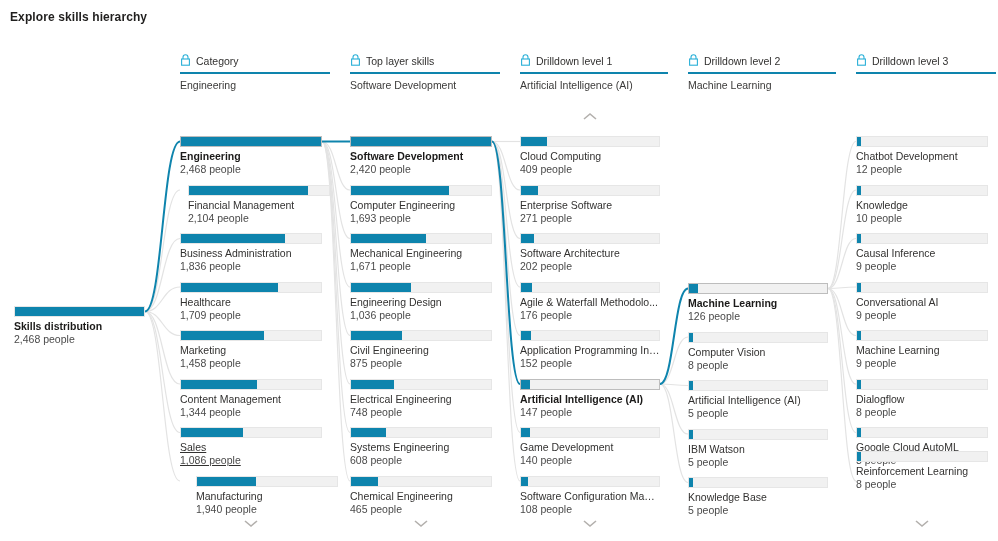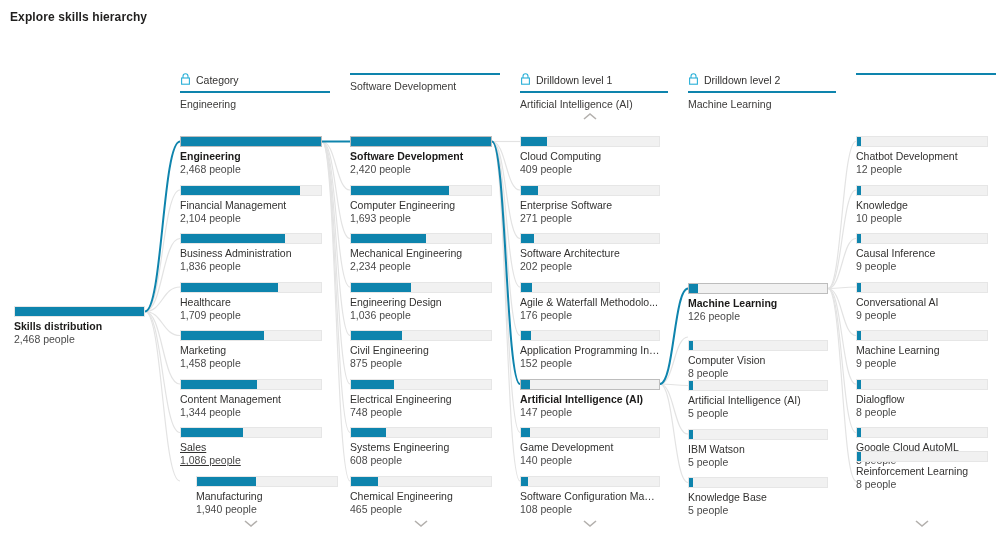--- a/index.html
+++ b/index.html
@@ -23,21 +23,21 @@
   
   .root-node{position:absolute;left:14px;top:306px;width:131px;}
   .bar-track{position:relative;height:11px;background:#f1f1f1;border:1px solid #e6e6e6;box-sizing:border-box;}
   .bar-fill{position:absolute;left:0;top:0;bottom:0;background:#0e84ad;}
   .node-name{font-size:10.5px;line-height:13px;margin-top:3px;color:#323130;white-space:nowrap;overflow:hidden;text-overflow:ellipsis;}
   .node-count{font-size:10.5px;line-height:13px;color:#4a4a4a;white-space:nowrap;}
   .node-name.sel{font-weight:bold;color:#1b1a19;}
 
   
   .column{position:absolute;top:0;}
-  .col-head{position:absolute;top:71px;left:0;}
+  .col-head{position:absolute;top:52px;left:0;}
   .col-head .lockrow{display:flex;align-items:center;gap:5px;}
   .lock-ico{width:11px;height:12px;flex:none;}
   .col-label{font-size:10.5px;color:#323130;white-space:nowrap;}
   .col-underline{margin-top:2px;height:1.5px;background:#0e84ad;}
   .col-value{margin-top:5px;font-size:10.5px;color:#3b3a39;white-space:nowrap;}
   .item{position:absolute;left:0;}
   .chev{position:absolute;width:18px;height:10px;}
   .chev svg{display:block;}
 </style>
 </head>
@@ -106,21 +106,21 @@
         <div class="col-underline" style="width: 150px;"></div>
         <div class="col-value">Engineering</div>
       </div>
       <div class="item" style="top: 136px; width: 142px;">
         <div class="bar-track" style="border-color: rgb(189, 189, 189);">
           <div class="bar-fill" style="width:100%"></div>
         </div>
         <div class="node-name sel">Engineering</div>
         <div class="node-count">2,468 people</div>
       </div>
-      <div class="item" style="top: 184.5px; width: 142px;">
+      <div class="item" style="top: 184.5px; width: 142px; margin-left: 8px;">
         <div class="bar-track">
           <div class="bar-fill" style="width:85.3%"></div>
         </div>
         <div class="node-name">Financial Management</div>
         <div class="node-count">2,104 people</div>
       </div>
       <div class="item" style="top: 233px; width: 142px;">
         <div class="bar-track">
           <div class="bar-fill" style="width:74.4%"></div>
         </div>
@@ -163,20 +163,27 @@
         <div class="node-count">1,940 people</div>
       </div>
       <div class="chev" style="left: 62px; top: 518px;">
         <svg width="18" height="10" viewBox="0 0 18 10">
           <path d="M3 3 L9 8 L15 3" fill="none" stroke="#b3b0ad" stroke-width="1.6"></path>
         </svg>
       </div>
     </div>
     <div class="column" style="left: 350px;">
       <div class="col-head" style="width: 142px;">
+        <div class="lockrow">
+          <span><svg class="lock-ico" viewBox="0 0 11 12" xmlns="http://www.w3.org/2000/svg">
+              <path d="M3 5V3.3A2.5 2.5 0 0 1 8 3.3V5" fill="none" stroke="#2ab0d8" stroke-width="1.1"></path>
+              <rect x="1.6" y="5" width="7.8" height="6.2" fill="none" stroke="#2ab0d8" stroke-width="1.1"></rect>
+            </svg></span>
+          <span class="col-label">Top layer skills</span>
+        </div>
         <div class="col-underline" style="width: 150px;"></div>
         <div class="col-value">Software Development</div>
       </div>
       <div class="item" style="top: 136px; width: 142px;">
         <div class="bar-track" style="border-color: rgb(189, 189, 189);">
           <div class="bar-fill" style="width:100%"></div>
         </div>
         <div class="node-name sel">Software Development</div>
         <div class="node-count">2,420 people</div>
       </div>
@@ -185,21 +192,21 @@
           <div class="bar-fill" style="width:69.9%"></div>
         </div>
         <div class="node-name">Computer Engineering</div>
         <div class="node-count">1,693 people</div>
       </div>
       <div class="item" style="top: 233px; width: 142px;">
         <div class="bar-track">
           <div class="bar-fill" style="width:53.6%"></div>
         </div>
         <div class="node-name">Mechanical Engineering</div>
-        <div class="node-count">2,234 people</div>
+        <div class="node-count">1,671 people</div>
       </div>
       <div class="item" style="top: 281.5px; width: 142px;">
         <div class="bar-track">
           <div class="bar-fill" style="width:42.8%"></div>
         </div>
         <div class="node-name">Engineering Design</div>
         <div class="node-count">1,036 people</div>
       </div>
       <div class="item" style="top: 330px; width: 142px;">
         <div class="bar-track">
@@ -326,21 +333,21 @@
         <div class="col-underline" style="width: 148px;"></div>
         <div class="col-value">Machine Learning</div>
       </div>
       <div class="item" style="top: 283px; width: 140px;">
         <div class="bar-track" style="border-color: rgb(189, 189, 189);">
           <div class="bar-fill" style="width:6.5%"></div>
         </div>
         <div class="node-name sel">Machine Learning</div>
         <div class="node-count">126 people</div>
       </div>
-      <div class="item" style="top: 331.5px; width: 140px; margin-top: 8px;">
+      <div class="item" style="top: 331.5px; width: 140px;">
         <div class="bar-track">
           <div class="bar-fill" style="width:3.2%"></div>
         </div>
         <div class="node-name">Computer Vision</div>
         <div class="node-count">8 people</div>
       </div>
       <div class="item" style="top: 380px; width: 140px;">
         <div class="bar-track">
           <div class="bar-fill" style="width:3.2%"></div>
         </div>
@@ -357,20 +364,27 @@
       <div class="item" style="top: 477px; width: 140px;">
         <div class="bar-track">
           <div class="bar-fill" style="width:3.2%"></div>
         </div>
         <div class="node-name">Knowledge Base</div>
         <div class="node-count">5 people</div>
       </div>
     </div>
     <div class="column" style="left: 856px;">
       <div class="col-head" style="width: 132px;">
+        <div class="lockrow">
+          <span><svg class="lock-ico" viewBox="0 0 11 12" xmlns="http://www.w3.org/2000/svg">
+              <path d="M3 5V3.3A2.5 2.5 0 0 1 8 3.3V5" fill="none" stroke="#2ab0d8" stroke-width="1.1"></path>
+              <rect x="1.6" y="5" width="7.8" height="6.2" fill="none" stroke="#2ab0d8" stroke-width="1.1"></rect>
+            </svg></span>
+          <span class="col-label">Drilldown level 3</span>
+        </div>
         <div class="col-underline" style="width: 140px;"></div>
         <div class="col-value"></div>
       </div>
       <div class="item" style="top: 136px; width: 132px;">
         <div class="bar-track">
           <div class="bar-fill" style="width:3.2%"></div>
         </div>
         <div class="node-name">Chatbot Development</div>
         <div class="node-count">12 people</div>
       </div>

